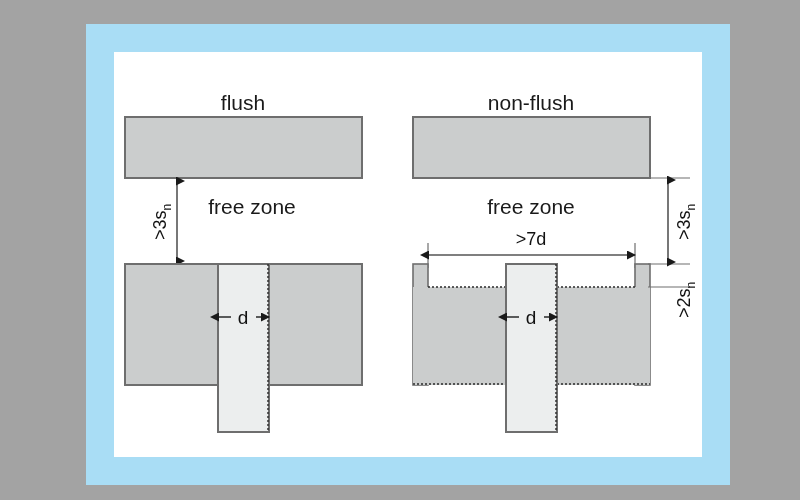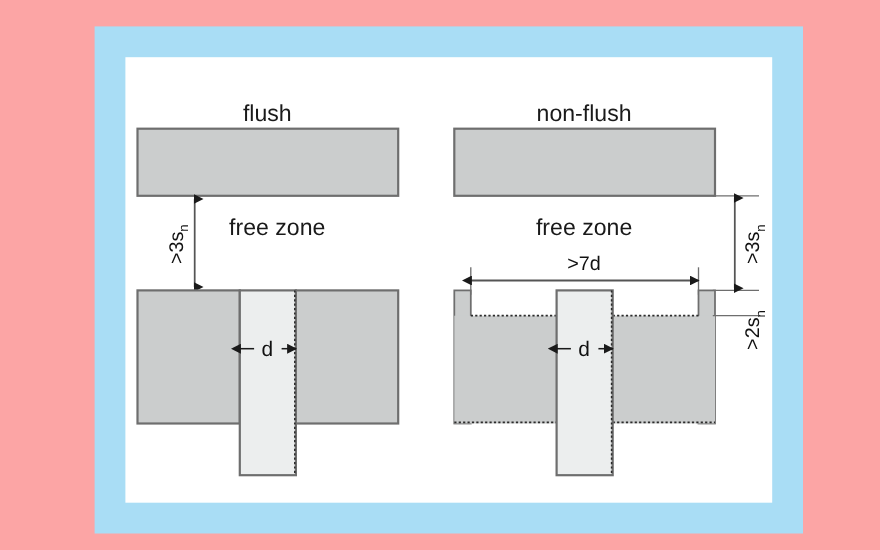--- a/index.html
+++ b/index.html
@@ -10,21 +10,21 @@
   body {
     width: 800px;
     height: 500px;
     font-family: "Liberation Sans", sans-serif;
     overflow: hidden;
   }
   #stage {
     position: relative;
     width: 800px;
     height: 500px;
-    background: #fca5a5;
+    background: #a3a3a3;
   }
   #figure-svg {
     position: absolute;
     left: 0;
     top: 0;
   }
   .diagram-title {
     font-family: "Liberation Sans", sans-serif;
     font-size: 21px;
     fill: #1a1a1a;

